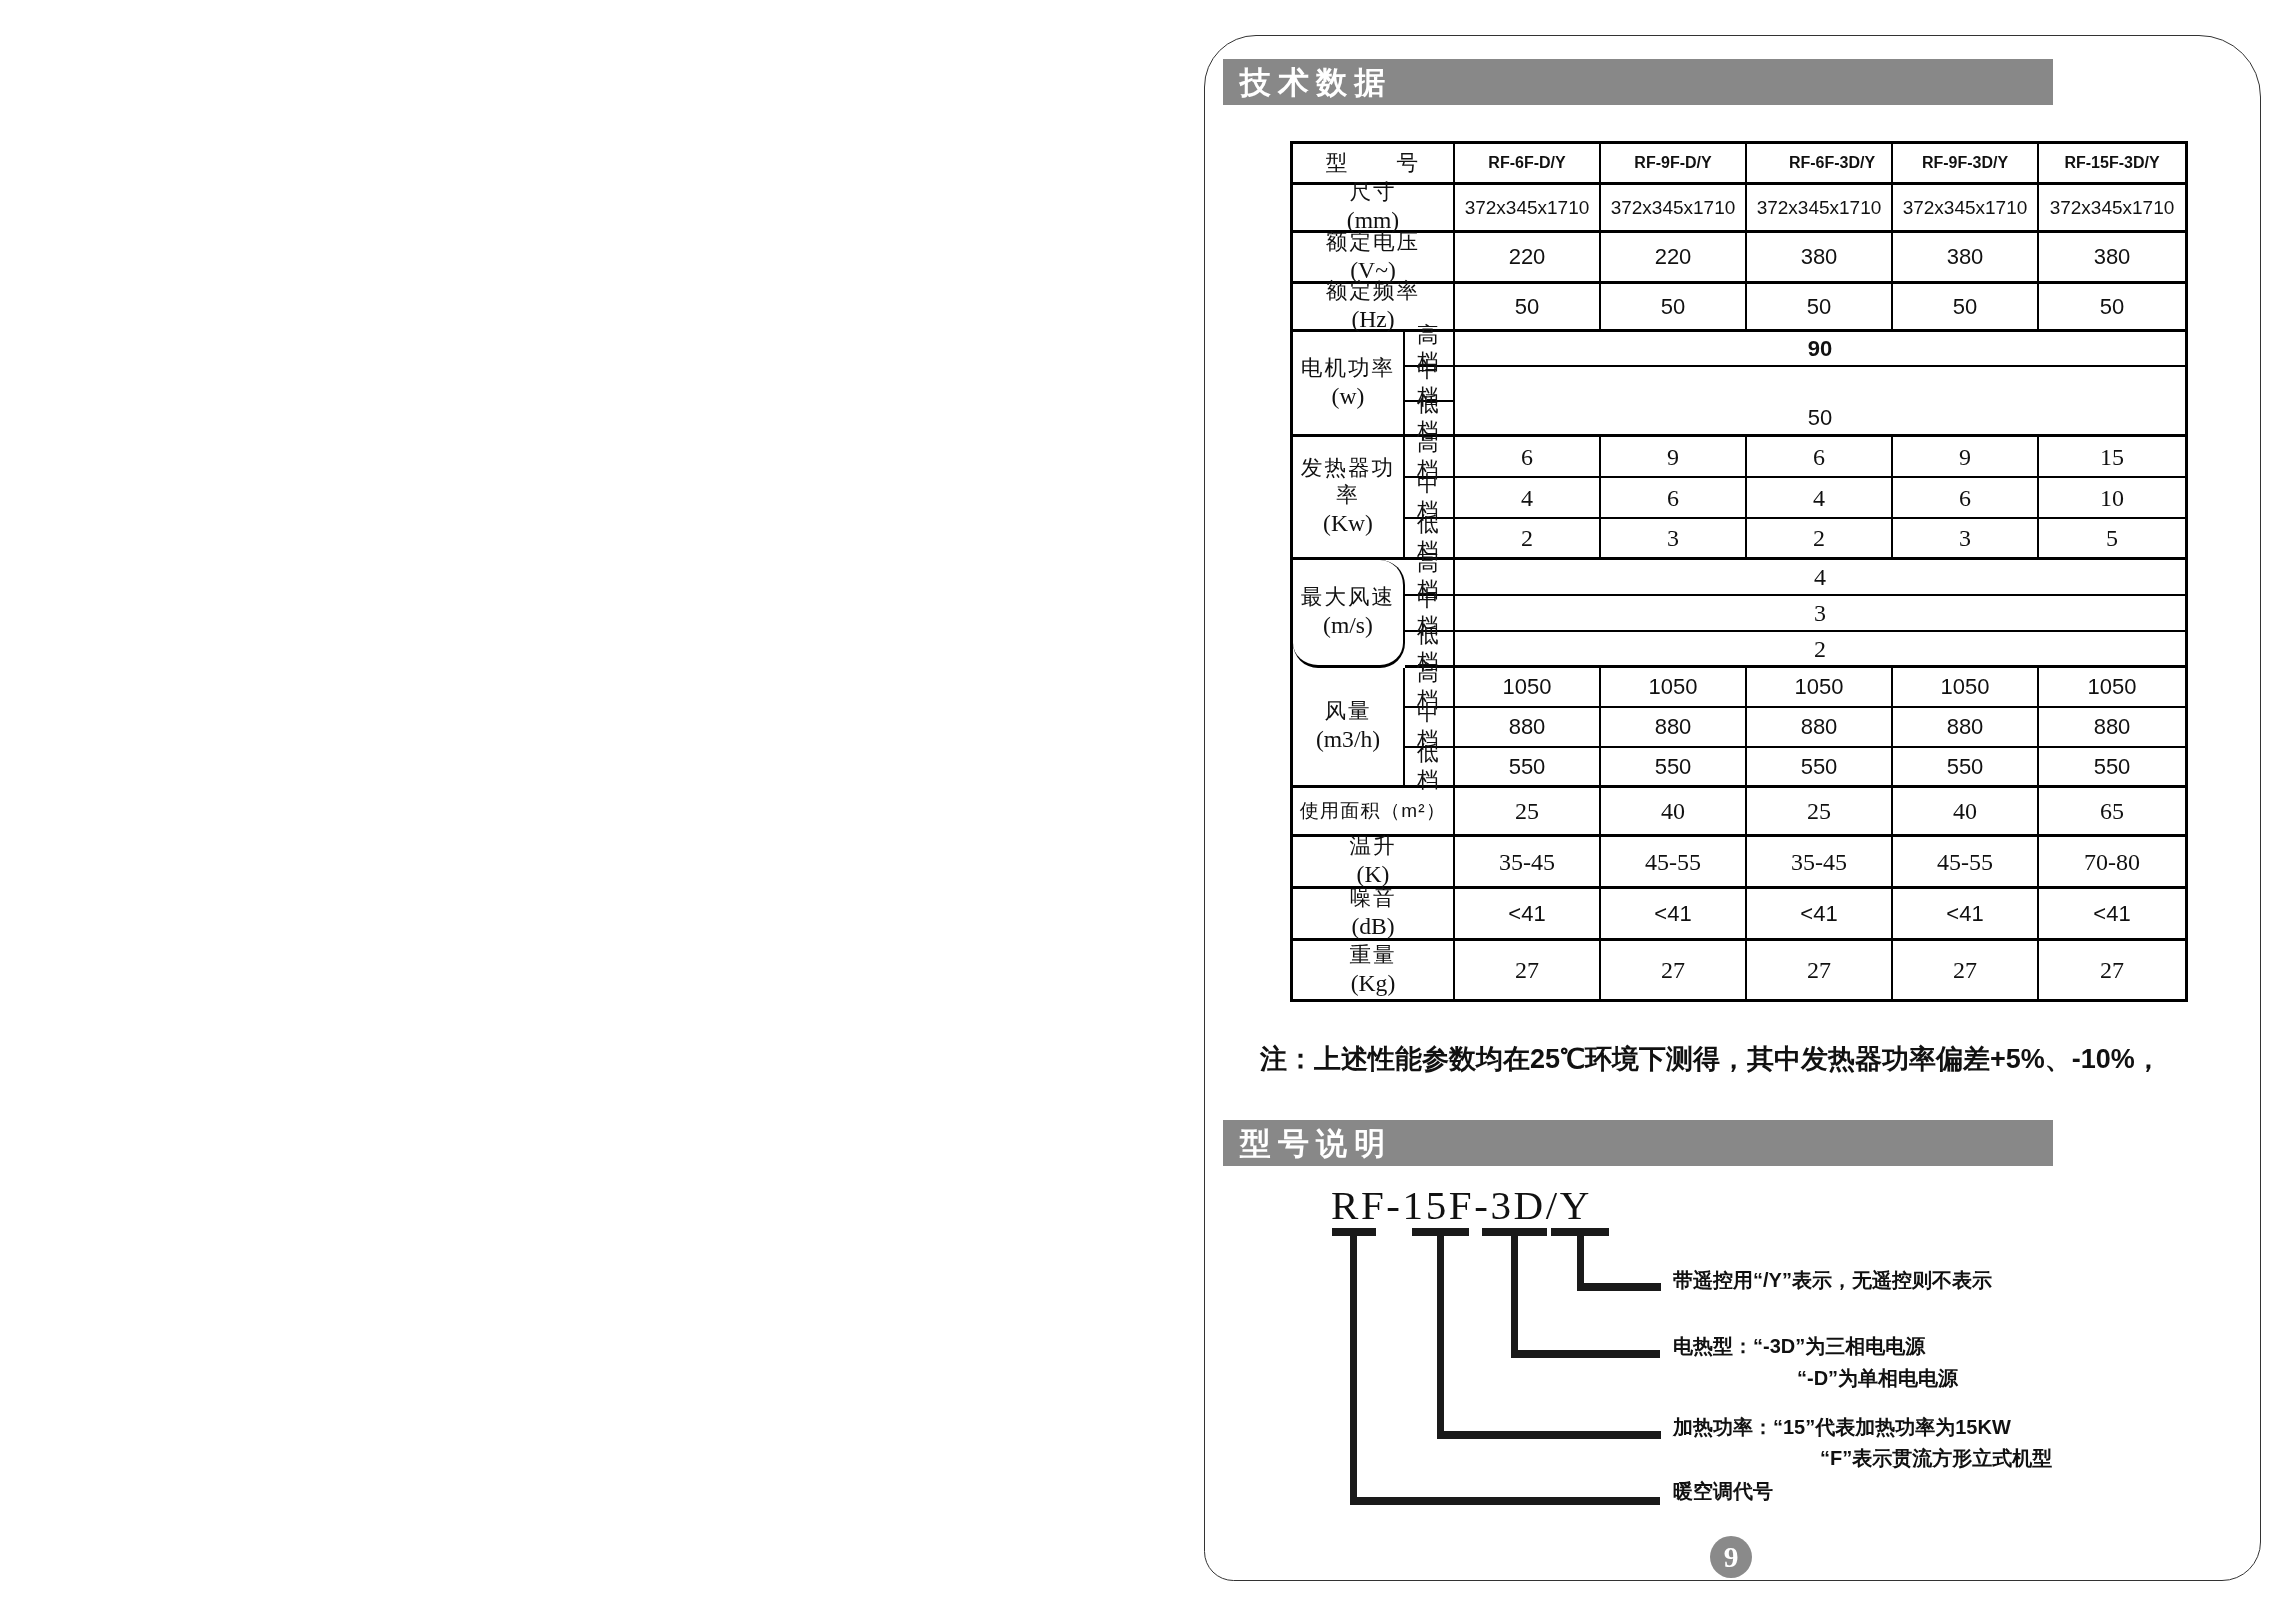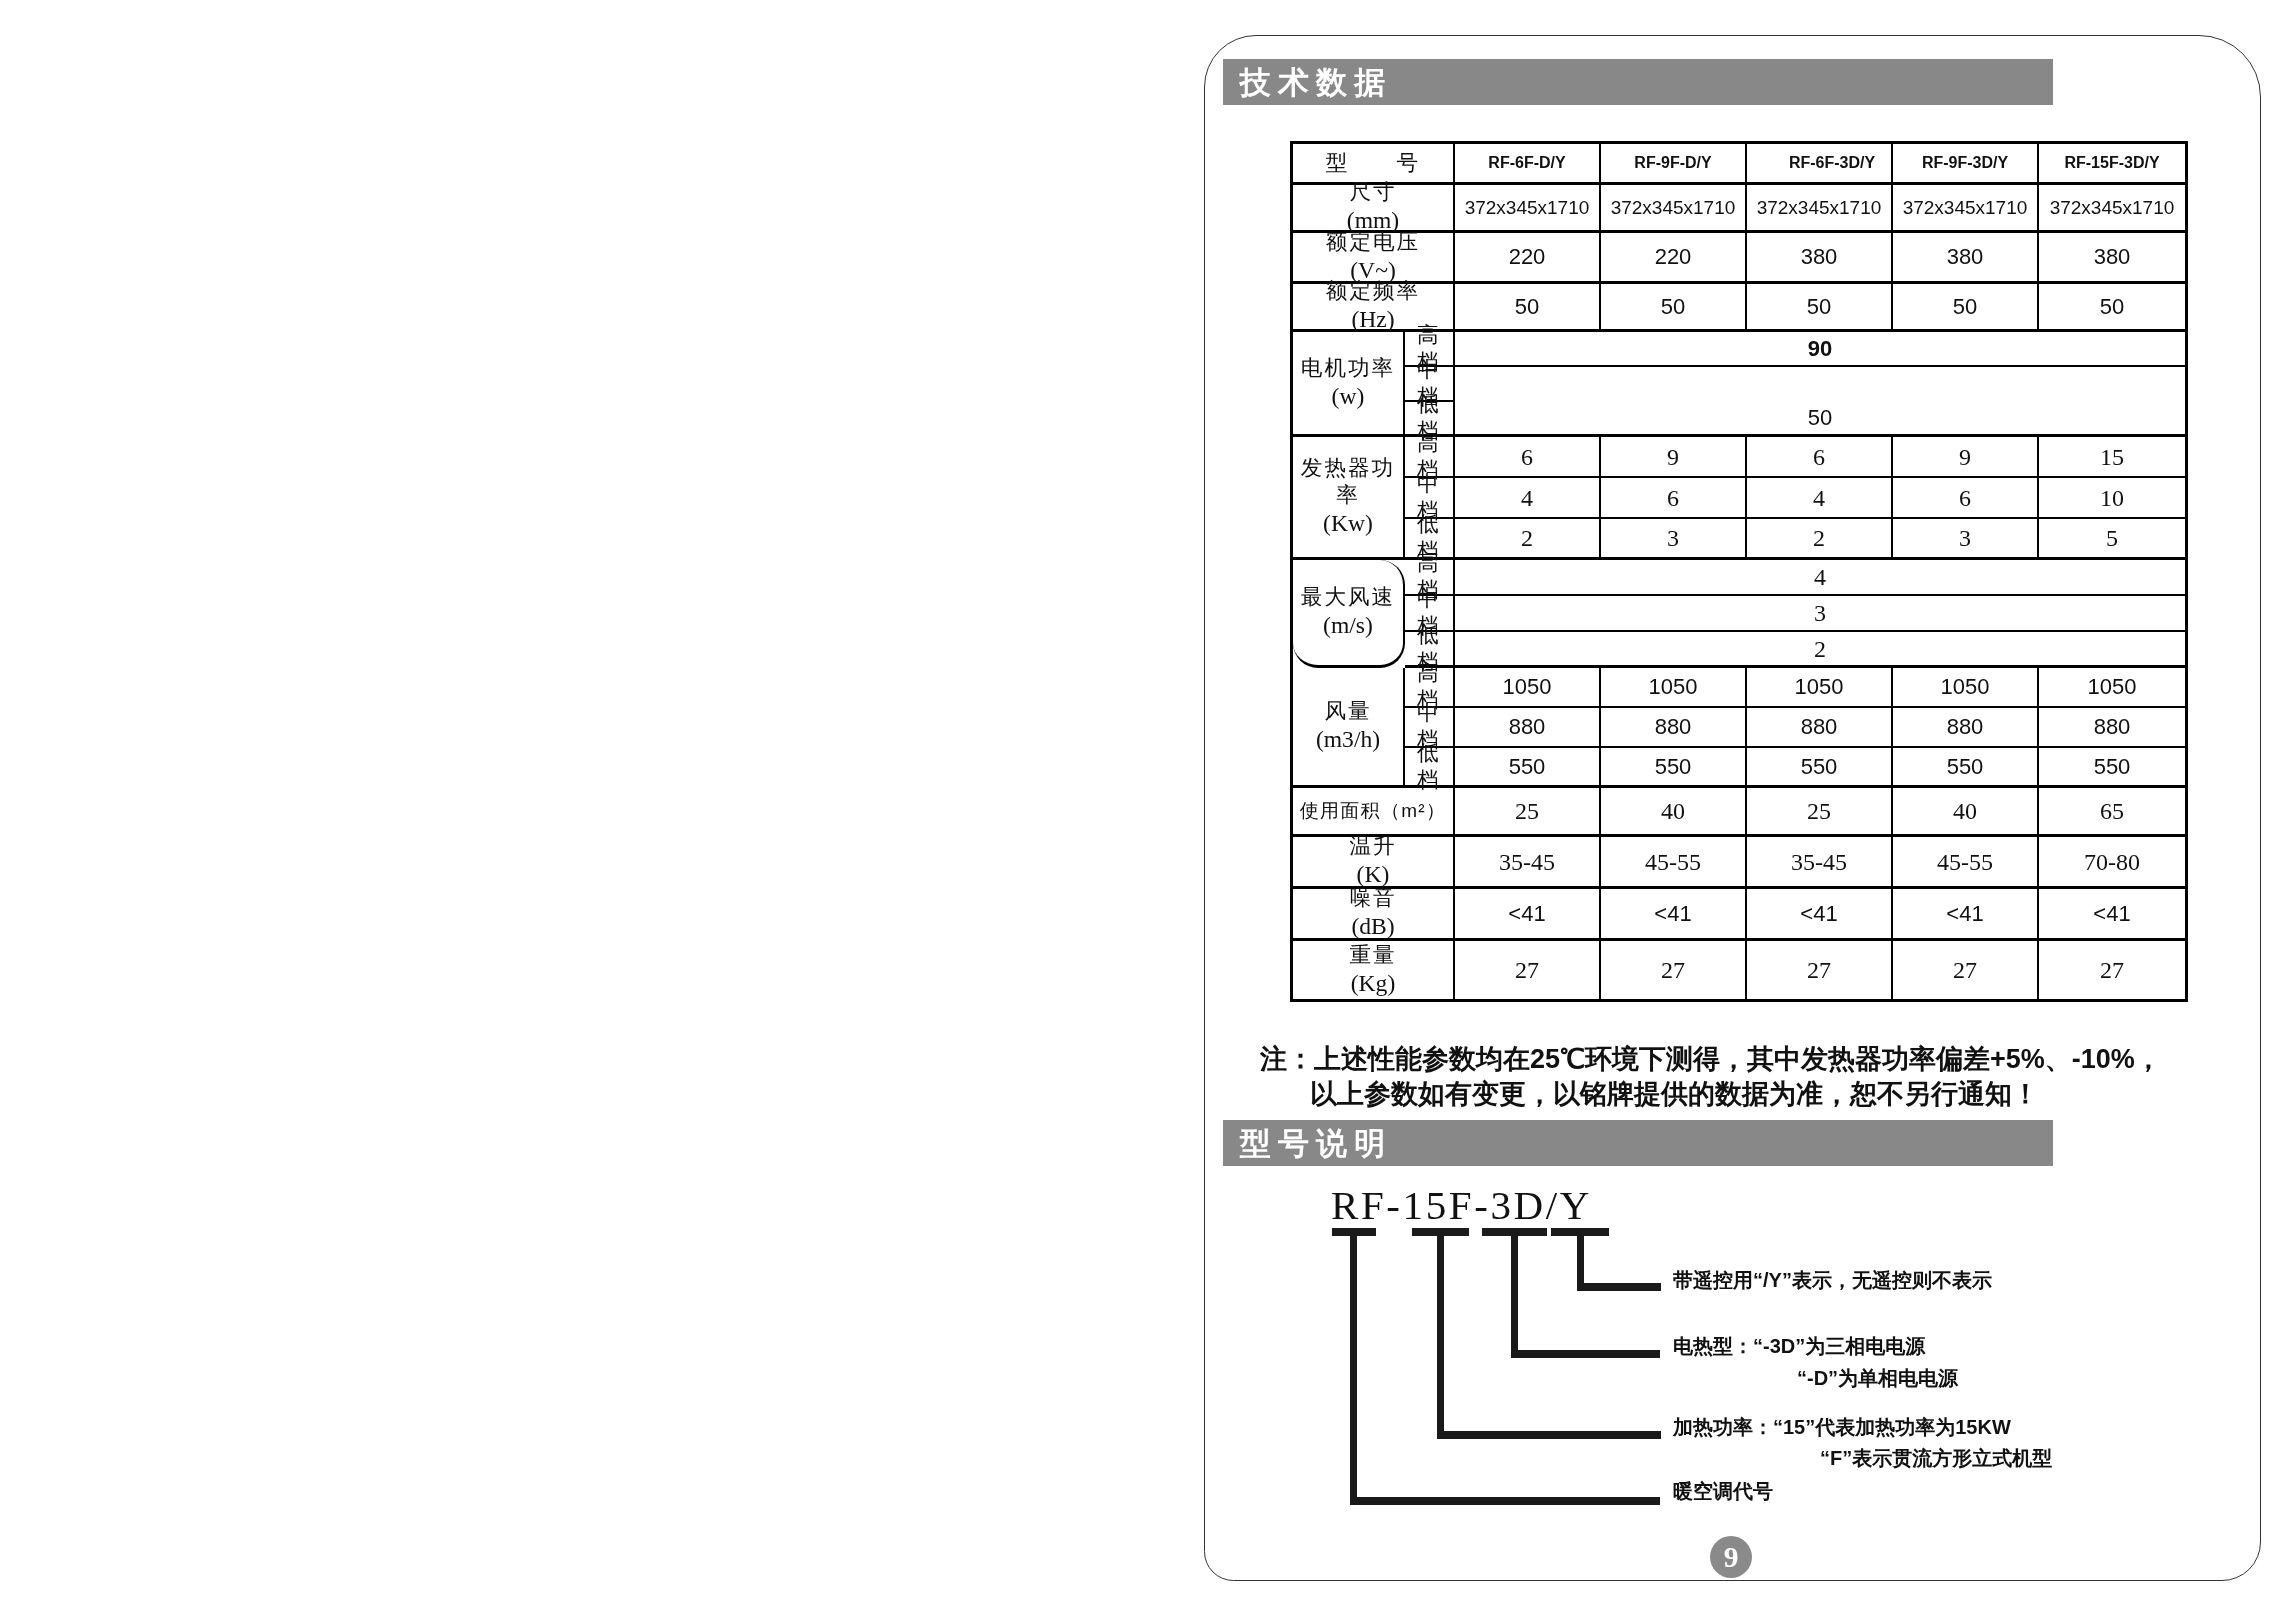--- a/index.html
+++ b/index.html
@@ -374,21 +374,20 @@
         <div class="cell no-b" style="grid-area: 20 / 6 / 21 / 7;">
           <div class="val-serif">27</div>
         </div>
         <div class="cell no-r no-b" style="grid-area: 20 / 7 / 21 / 8;">
           <div class="val-serif">27</div>
         </div>
       </div>
 
     <div class="note">
       <div class="l1">注：上述性能参数均在25℃环境下测得，其中发热器功率偏差+5%、-10%，</div>
-      <div class="l2">以上参数如有变更，以铭牌提供的数据为准，恕不另行通知！</div>
     </div>
 
     <div class="secbar" id="bar2">
       <span class="t">型号说明</span>
     </div>
 
     <div class="model-code">RF-15F-3D/Y</div>
     <div class="bar" id="seg-bar-1"></div>
     <div class="bar" id="seg-bar-2"></div>
     <div class="bar" id="seg-bar-3"></div>

